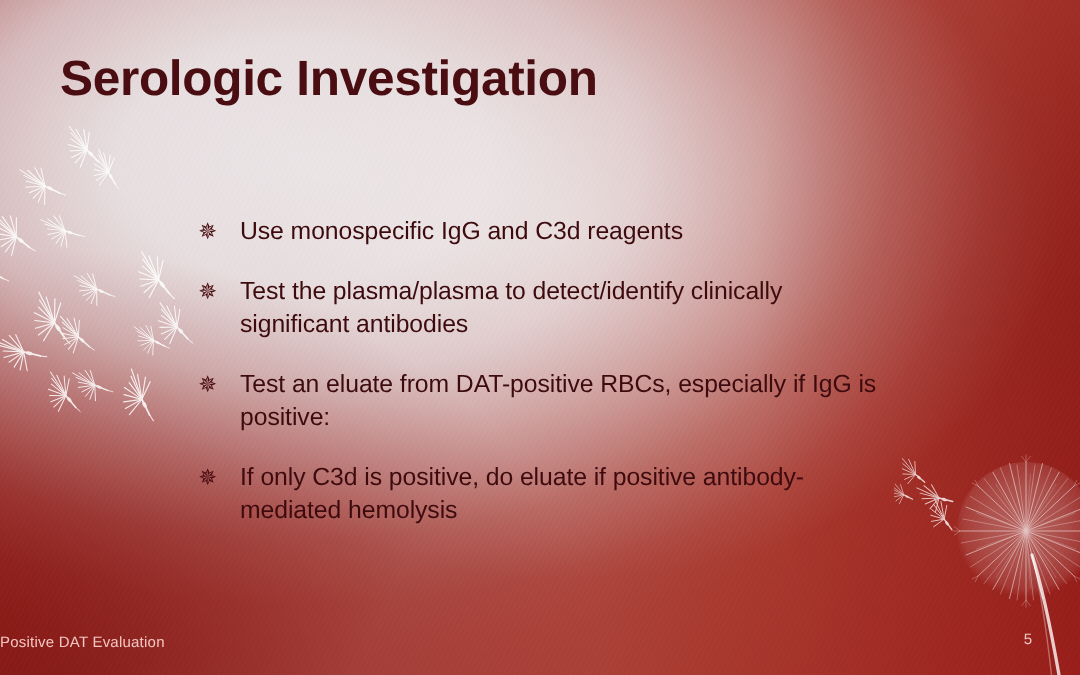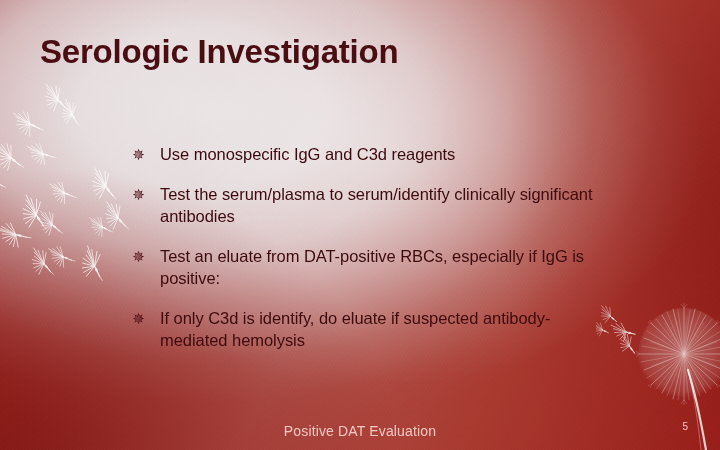--- a/index.html
+++ b/index.html
@@ -137,22 +137,21 @@
     font-size: 15px;
     text-align: center;
   }
   .bullet-text { display: block; margin-top: 16px; }
 
   #footer-text {
     position: absolute;
     left: 0;
     right: 0;
     top: 423px;
-    text-align: center;
-    font-size: 14px;
+    font-size: 10px;
     color: #f2c6c2;
     letter-spacing: 0.15px;
   }
   #page-number {
     position: absolute;
     right: 32px;
     top: 421px;
     font-size: 10px;
     color: #f2c6c2;
     text-align: right;
@@ -322,28 +321,28 @@
 
   <div id="title">Serologic Investigation</div>
 
   <ul id="body-list">
     <li class="bullet-row">
       <span class="bullet-mark">✵</span>
       <span class="bullet-text">Use monospecific IgG and C3d reagents</span>
     </li>
     <li class="bullet-row">
       <span class="bullet-mark">✵</span>
-      <span class="bullet-text">Test the serum/plasma to serum/identify clinically significant antibodies</span>
+      <span class="bullet-text">Test the plasma/plasma to detect/identify clinically significant antibodies</span>
     </li>
     <li class="bullet-row">
       <span class="bullet-mark">✵</span>
       <span class="bullet-text">Test an eluate from DAT-positive RBCs, especially if IgG is positive:</span>
     </li>
     <li class="bullet-row">
       <span class="bullet-mark">✵</span>
-      <span class="bullet-text">If only C3d is identify, do eluate if suspected antibody-mediated hemolysis</span>
+      <span class="bullet-text">If only C3d is positive, do eluate if positive antibody-mediated hemolysis</span>
     </li>
   </ul>
 
   <div id="footer-text">Positive DAT Evaluation</div>
   <div id="page-number">5</div>
 
 </div>
 
 </body></html>

